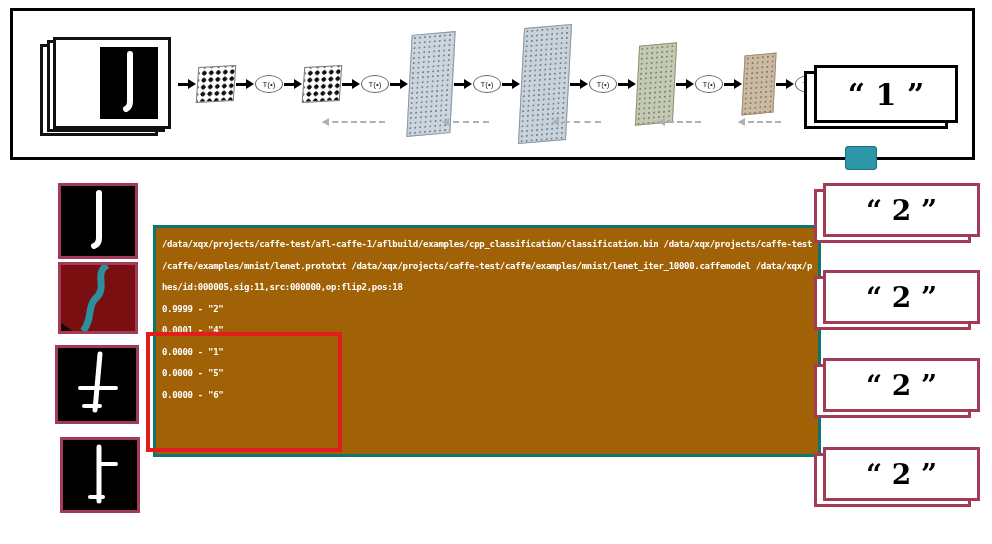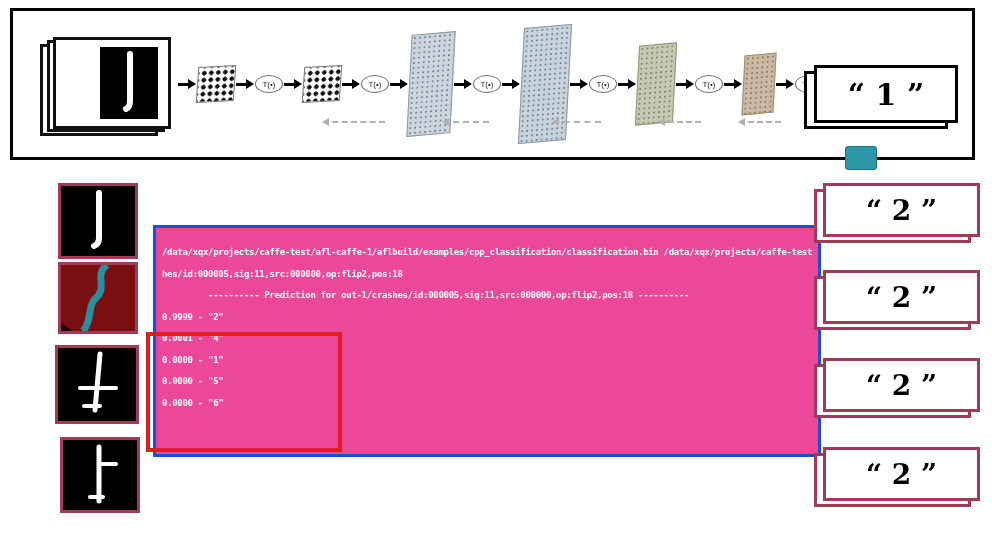--- a/index.html
+++ b/index.html
@@ -67,22 +67,22 @@
   
   .img-card { position:absolute; border:3px solid #a23b55; background:#000; box-sizing:content-box; }
   .img-card svg { display:block; }
   #img1 { left:58px; top:183px; }
   #img2 { left:58px; top:262px; background:#7a0f12; }
   #img3 { left:55px; top:345px; }
   #img4 { left:60px; top:437px; }
 
   
   .console-wrap { position:absolute; left:153px; top:225px; width:668px; height:232px;
-                  border:3px solid #1d4ed8; background:#ec4899; overflow:hidden;
-                  padding:14px 6px; box-sizing:border-box; }
+                  border:3px solid #0f766e; background:#a16207; overflow:hidden;
+                  padding:6px 6px; box-sizing:border-box; }
   .console-line { color:#fff; font-family:"DejaVu Sans Mono", monospace; font-size:9px;
                   font-weight:bold; letter-spacing:-0.3px; line-height:21.5px; white-space:pre; }
 
   .highlight { position:absolute; left:146px; top:332px; width:188px; height:112px;
                border:4px solid #e31d1d; z-index:5; }
 
   
   .rcard { position:absolute; left:823px; width:157px; height:54px; }
   .rcard .back  { position:absolute; left:-9px; top:6px; width:100%; height:100%;
                   border:3px solid #a23b55; background:#fff; box-sizing:border-box; }
@@ -194,22 +194,22 @@
     <svg width="74" height="70" viewBox="0 0 74 70">
       <rect width="74" height="70" fill="#000"></rect>
       <path d="M36 7 L36 61" stroke="#fff" stroke-width="5" fill="none" stroke-linecap="round"></path>
       <path d="M36 24 L53 24" stroke="#fff" stroke-width="4" fill="none" stroke-linecap="round"></path>
       <path d="M27 57 L40 57" stroke="#fff" stroke-width="4" fill="none" stroke-linecap="round"></path>
     </svg>
   </div>
 
   <div class="console-wrap">
     <div class="console-line">/data/xqx/projects/caffe-test/afl-caffe-1/aflbuild/examples/cpp_classification/classification.bin /data/xqx/projects/caffe-test</div>
+    <div class="console-line">/caffe/examples/mnist/lenet.prototxt /data/xqx/projects/caffe-test/caffe/examples/mnist/lenet_iter_10000.caffemodel /data/xqx/p</div>
     <div class="console-line">hes/id:000005,sig:11,src:000000,op:flip2,pos:18</div>
-    <div class="console-line">         ---------- Prediction for out-1/crashes/id:000005,sig:11,src:000000,op:flip2,pos:18 ----------</div>
     <div class="console-line">0.9999 - "2"</div>
     <div class="console-line">0.0001 - "4"</div>
     <div class="console-line">0.0000 - "1"</div>
     <div class="console-line">0.0000 - "5"</div>
     <div class="console-line">0.0000 - "6"</div>
   </div>
 
   <div class="highlight"></div>
 
   <div id="rcard1" class="rcard">

